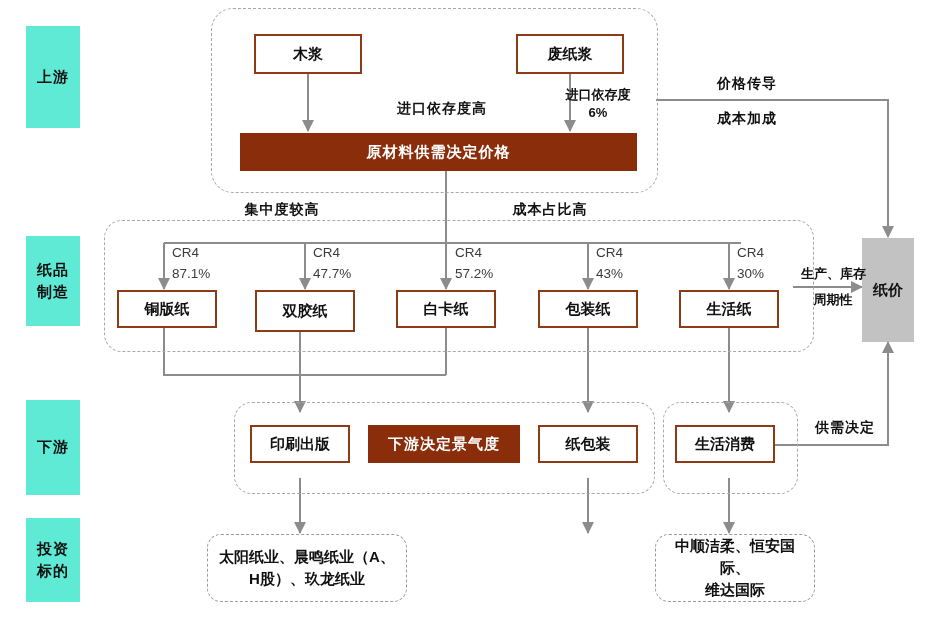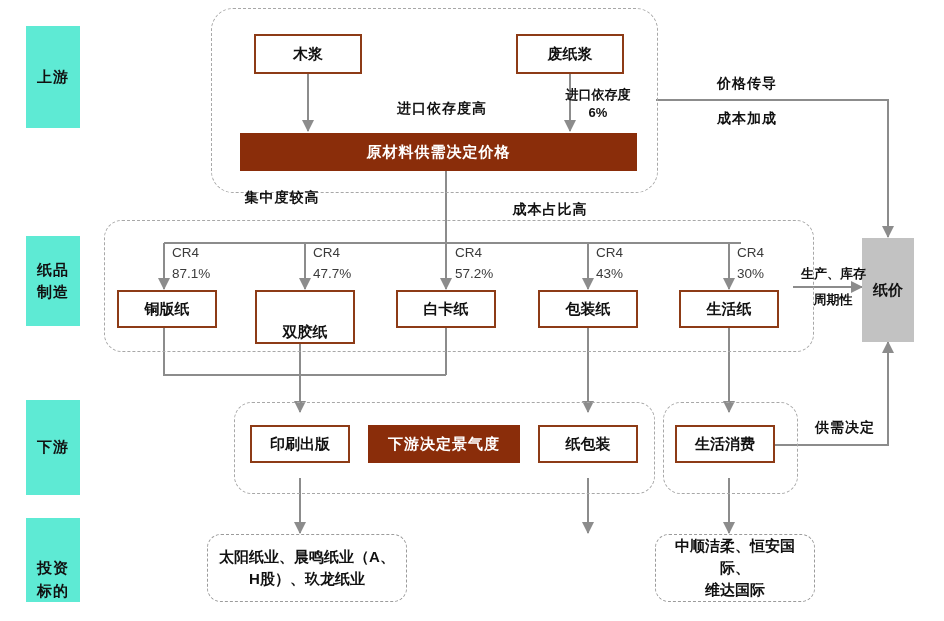--- a/index.html
+++ b/index.html
@@ -178,21 +178,21 @@
 
   <div class="stage-chip" style="left:26px; top:236px; width:54px; height:90px;">
     <span>纸品</span>
     <span>制造</span>
   </div>
 
   <div class="stage-chip" style="left:26px; top:400px; width:54px; height:95px;">
     <span>下游</span>
   </div>
 
-  <div class="stage-chip" style="left:26px; top:518px; width:54px; height:84px;justify-content:flex-end;">
+  <div class="stage-chip" style="left:26px; top:518px; width:54px; height:84px;">
     <span>投资</span>
     <span>标的</span>
   </div>
 
   <div class="group-box" style="left:211px; top:8px; width:445px; height:183px;"></div>
 
   <div class="group-box" style="left:104px; top:220px; width:708px; height:130px; border-radius:18px;"></div>
 
   <div class="group-box" style="left:234px; top:402px; width:419px; height:90px; border-radius:18px;"></div>
 
@@ -220,21 +220,21 @@
     <span>进口依存度高</span>
   </div>
 
   <div class="anno heading" style="left:667px; top:74px; width:160px;">
     <span>价格传导</span>
   </div>
   <div class="anno heading" style="left:667px; top:109px; width:160px;">
     <span>成本加成</span>
   </div>
 
-  <div class="anno heading" style="left:212px; top:188px; width:140px;">
+  <div class="anno heading" style="left:212px; top:200px; width:140px;">
     <span>集中度较高</span>
   </div>
   <div class="anno heading" style="left:480px; top:200px; width:140px;">
     <span>成本占比高</span>
   </div>
 
   <div class="cr4" style="left:172px; top:243px;">
     <div>CR4</div>
     <div>87.1%</div>
   </div>
@@ -251,21 +251,21 @@
     <div>43%</div>
   </div>
   <div class="cr4" style="left:737px; top:243px;">
     <div>CR4</div>
     <div>30%</div>
   </div>
 
   <div class="node outline" style="left:117px; top:290px; width:100px; height:38px;">
     <span>铜版纸</span>
   </div>
-  <div class="node outline" style="left:255px; top:290px; width:100px; height:54px;align-items:flex-end;">
+  <div class="node outline" style="left:255px; top:290px; width:100px; height:42px;">
     <span>双胶纸</span>
   </div>
   <div class="node outline" style="left:396px; top:290px; width:100px; height:38px;">
     <span>白卡纸</span>
   </div>
   <div class="node outline" style="left:538px; top:290px; width:100px; height:38px;">
     <span>包装纸</span>
   </div>
   <div class="node outline" style="left:679px; top:290px; width:100px; height:38px;">
     <span>生活纸</span>

